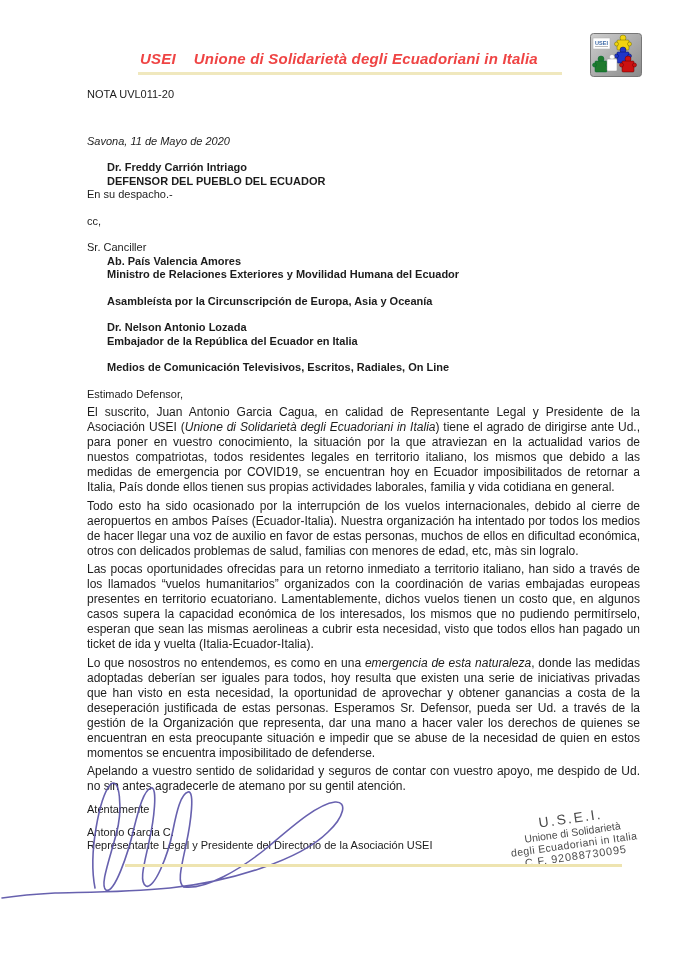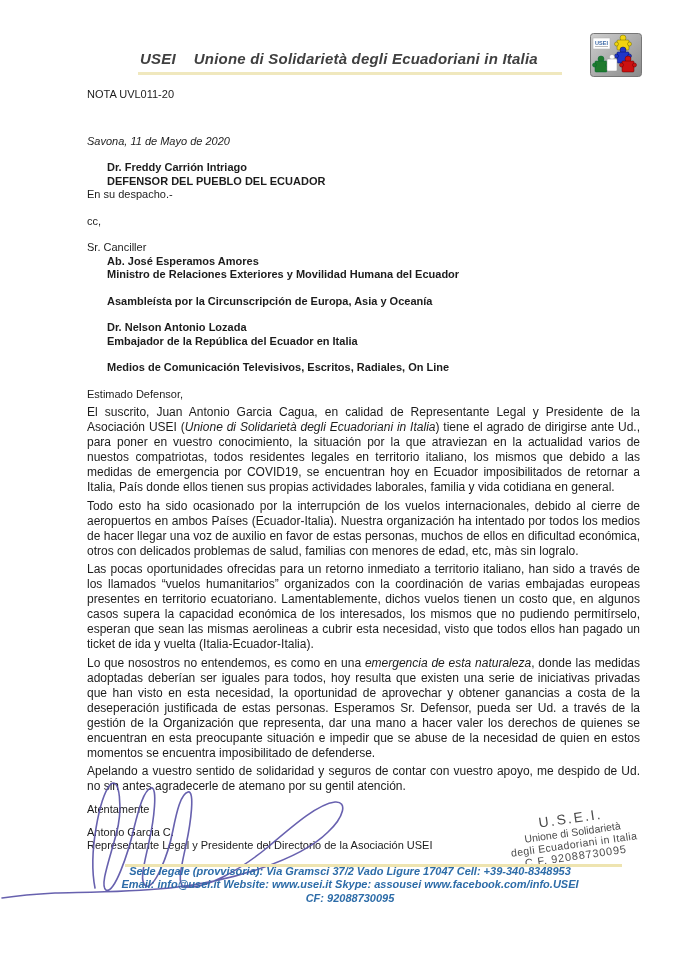--- a/index.html
+++ b/index.html
@@ -4,21 +4,21 @@
 <style>
   * { margin:0; padding:0; box-sizing:border-box; }
   html,body { background:#fff; }
   .page {
     position:relative; width:679px; height:960px; background:#ffffff;
     font-family:"Liberation Sans", sans-serif; color:#1c1c1c; overflow:hidden;
   }
   
   .header-title {
     position:absolute; left:140px; top:50px;
-    font-size:15px; font-weight:bold; font-style:italic; color:#404040;
+    font-size:15px; font-weight:bold; font-style:italic; color:#ef4444;
     white-space:nowrap; letter-spacing:0.2px;
   }
   .header-title .abbr { margin-right:18px; }
   .header-underline {
     position:absolute; left:138px; top:72px; width:424px; height:2.5px;
     background:#f0e8be;
   }
   .logo { position:absolute; left:590px; top:33px; }
   
   .content { position:absolute; left:87px; top:88px; width:553px; }
@@ -124,21 +124,21 @@
       <p class="line b">DEFENSOR DEL PUEBLO DEL ECUADOR</p>
       <p class="line">En su despacho.-</p>
     </div>
 
     <div class="blk">
       <p class="line">cc,</p>
     </div>
 
     <div class="blk">
       <p class="line">Sr. Canciller</p>
-      <p class="line b">Ab. José Esperamos Amores</p>
+      <p class="line b">Ab. País Valencia Amores</p>
       <p class="line b">Ministro de Relaciones Exteriores y Movilidad Humana del Ecuador</p>
     </div>
 
     <div class="blk">
       <p class="line b">Asambleísta por la Circunscripción de Europa, Asia y Oceanía</p>
     </div>
 
     <div class="blk">
       <p class="line b">Dr. Nelson Antonio Lozada</p>
       <p class="line b">Embajador de la República del Ecuador en Italia</p>
@@ -176,19 +176,14 @@
   </svg>
 
   <div class="stamp">
     <div class="s1">U.S.E.I.</div>
     <div class="s2">Unione di Solidarietà</div>
     <div class="s3">degli Ecuadoriani in Italia</div>
     <div class="s4">C.F. 92088730095</div>
   </div>
 
   <div class="footer-underline"></div>
-  <div class="footer">
-    <div>Sede legale (provvisoria): Via Gramsci  37/2 Vado Ligure 17047 Cell: +39-340-8348953</div>
-    <div>Email: info@usei.it  Website:  www.usei.it  Skype: assousei  www.facebook.com/info.USEI</div>
-    <div>CF: 92088730095</div>
-  </div>
 
 </div>
 
 </body></html>

